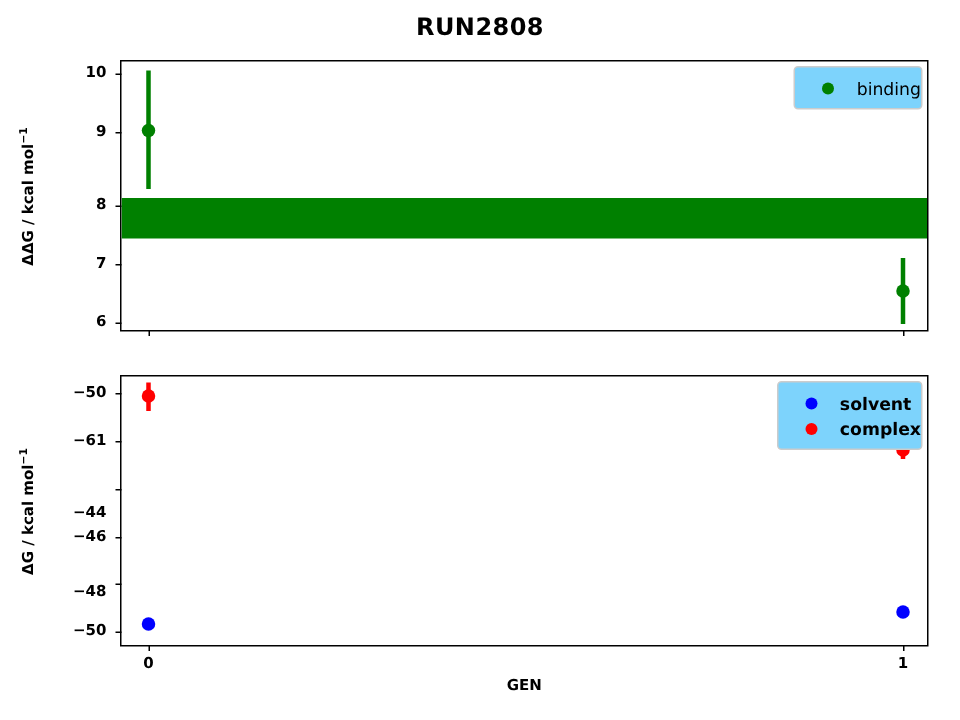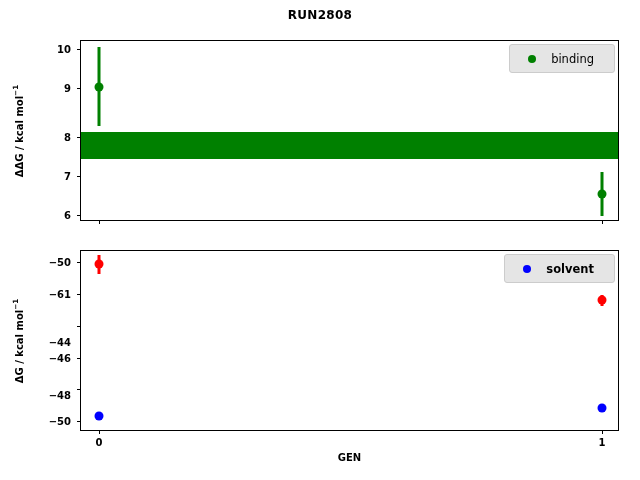--- a/index.html
+++ b/index.html
@@ -21,21 +21,21 @@
     height: 480px;
     background: #ffffff;
   }
   
   .fig-title {
     position: absolute;
     left: 0;
     top: 8px;
     width: 640px;
     text-align: center;
-    font-size: 12px;
+    font-size: 16px;
     font-weight: bold;
     color: #000000;
     letter-spacing: 0.3px;
   }
   
   .axes {
     position: absolute;
     border: 1.4px solid #000000;
     box-sizing: border-box;
     background: #ffffff;
@@ -139,24 +139,24 @@
   .marker {
     position: absolute;
     width: 9px;
     height: 9px;
     border-radius: 50%;
     transform: translate(-50%, -50%);
   }
   
   .legend {
     position: absolute;
-    background: #e5e5e5;
+    background: #7dd3fc;
     border: 1px solid #cccccc;
     border-radius: 3px;
-    padding: 5px 20px 5px 7px;
+    padding: 5px 0 5px 7px;
     box-shadow: 0 0 0 0 rgba(0,0,0,0);
     z-index: 5;
   }
   .legend-row {
     display: flex;
     align-items: center;
     height: 17px;
   }
   .legend-key {
     width: 30px;
@@ -272,16 +272,22 @@
       <div class="marker" style="left:521px; top:157px; background:#0000ff;"></div>
     </div>
 
     <div class="legend" id="legend-bottom">
       <div class="legend-row">
         <span class="legend-key">
           <span class="legend-dot" style="background:#0000ff;"></span>
         </span>
         <span class="legend-text">solvent</span>
       </div>
+      <div class="legend-row">
+        <span class="legend-key">
+          <span class="legend-dot" style="background:#ff0000;"></span>
+        </span>
+        <span class="legend-text">complex</span>
+      </div>
     </div>
   </div>
 
 </div>
 
 </body></html>

